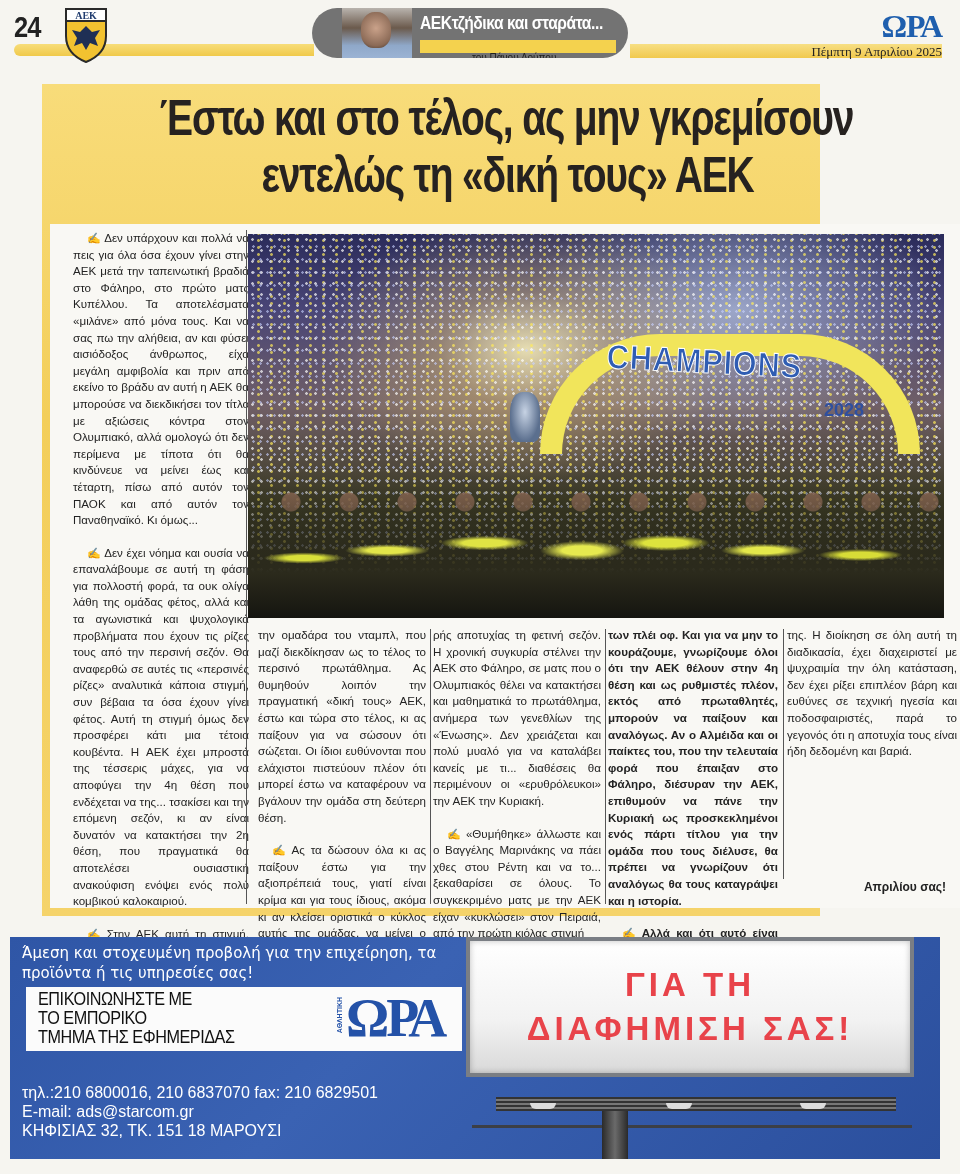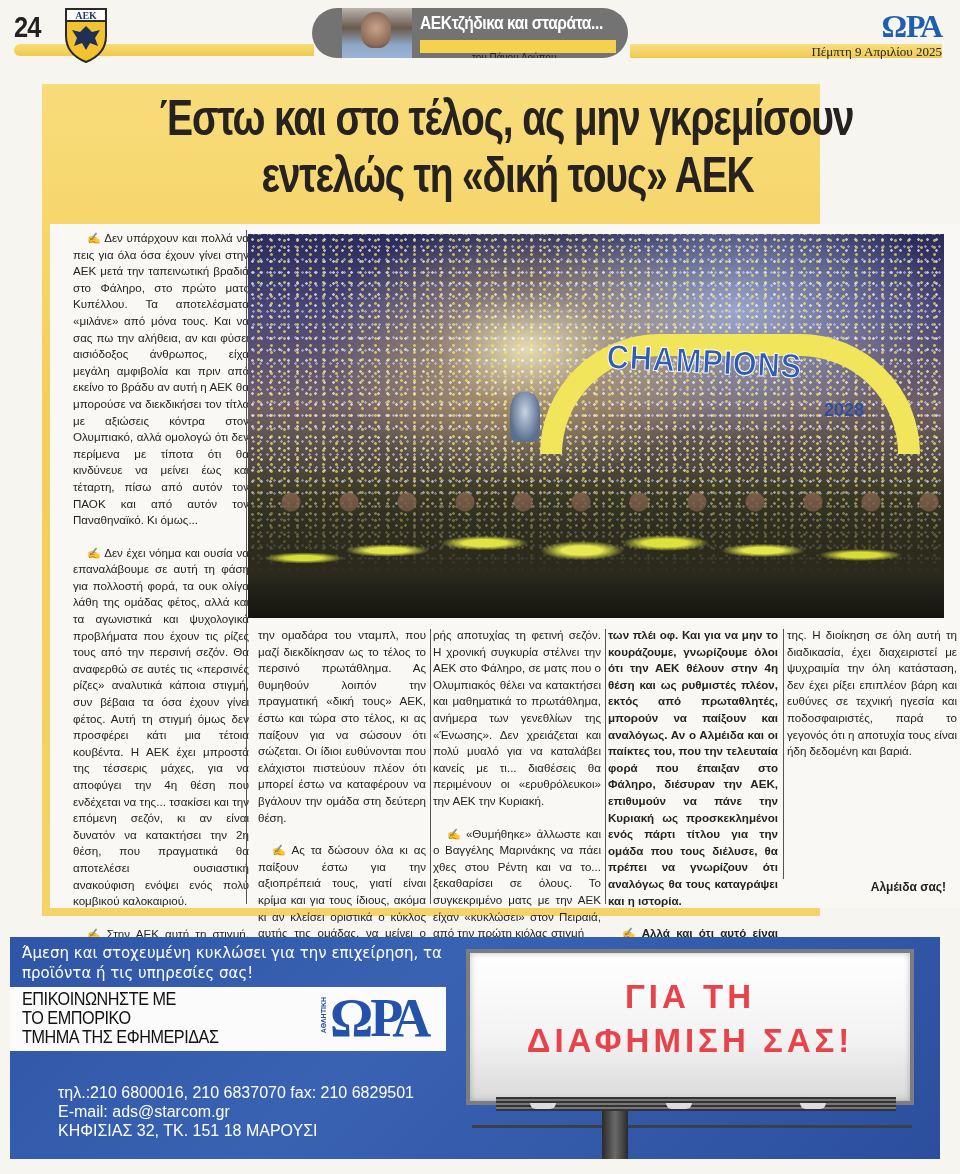--- a/index.html
+++ b/index.html
@@ -68,26 +68,26 @@
   .c5 { left: 737px; top: 403px; width: 170px; }
   .r1 { left: 196px; top: 6px; height: 674px; }
   .r2 { left: 380px; top: 405px; height: 275px; }
   .r3 { left: 555px; top: 405px; height: 275px; }
   .r4 { left: 733px; top: 405px; height: 250px; }
   .signoff { position: absolute; right: 18px; top: 656px; font: bold 12px "Liberation Sans", sans-serif; color: #222; }
 
   
   .ad { position: absolute; left: 10px; top: 937px; width: 930px; height: 222px; background: linear-gradient(135deg,#2f56a6 0%,#3a62b3 40%,#2b4f9d 100%); overflow: hidden; }
   .ad-tagline { position: absolute; left: 12px; top: 6px; width: 430px; font: 15px/20px "DejaVu Sans", sans-serif; color: #fff; }
-  .ad-contact-box { position: absolute; left: 0; top: 50px; width: 436px; height: 64px; background: #fbfbfb; }
+  .ad-contact-box { position: absolute; left: 16px; top: 50px; width: 436px; height: 64px; background: #fbfbfb; }
   .ad-contact { position: absolute; left: 12px; top: 3px; font: 18px/19px "Liberation Sans", sans-serif; color: #111; letter-spacing: -0.5px; transform: scaleX(0.9); transform-origin: left; }
   .ad-logo { position: absolute; left: 320px; top: 2px; font: bold 54px/58px "Liberation Serif", serif; color: #2452a8; letter-spacing: -3px; }
   .ad-logo-side { position: absolute; left: 310px; top: 10px; font: bold 7px "Liberation Sans", sans-serif; color: #2452a8; writing-mode: vertical-rl; transform: rotate(180deg); }
-  .ad-details { position: absolute; left: 12px; top: 146px; font: 16px/19px "Liberation Sans", sans-serif; color: #fff; white-space: nowrap; margin-left: 36px; }
-  .billboard { position: absolute; left: 456px; top: 12px; width: 448px; height: 156px; background: linear-gradient(180deg,#ffffff 0%,#f2f2f2 60%,#d9d9d9 100%); border: 4px solid #7a7e84; box-shadow: inset 0 0 6px rgba(0,0,0,0.25); }
+  .ad-details { position: absolute; left: 12px; top: 146px; font: 16px/19px "Liberation Sans", sans-serif; color: #fff; white-space: nowrap; }
+  .billboard { position: absolute; left: 456px; top: 0; width: 448px; height: 140px; background: linear-gradient(180deg,#ffffff 0%,#f2f2f2 60%,#d9d9d9 100%); border: 4px solid #7a7e84; box-shadow: inset 0 0 6px rgba(0,0,0,0.25); }
   .billboard-text { position: absolute; left: 0; top: 22px; width: 100%; text-align: center; font: bold 33px/44px "Liberation Sans", sans-serif; color: #e8434a; letter-spacing: 4px; }
   .billboard-rail { position: absolute; left: 486px; top: 160px; width: 400px; height: 14px; background: repeating-linear-gradient(180deg,#333 0 2px,#777 2px 4px); }
   .billboard-lamp { position: absolute; top: 166px; width: 26px; height: 6px; background: #ddd; border-radius: 0 0 10px 10px; }
   .billboard-walk { position: absolute; left: 462px; top: 188px; width: 440px; height: 3px; background: #3c3f46; }
   .billboard-pole { position: absolute; left: 592px; top: 174px; width: 26px; height: 48px; background: linear-gradient(90deg,#2a2a2a,#6a6a6a,#2a2a2a); }
 </style>
 </head>
 <body>
 
 <div class="hdr">
@@ -155,26 +155,26 @@
     <div class="col c4">
       <p style="text-indent:0"><span>των πλέι οφ. Και για να μην το κουράζουμε, γνωρίζουμε όλοι ότι την ΑΕΚ θέλουν στην 4η θέση και ως ρυθμιστές πλέον, εκτός από πρωταθλητές, μπορούν να παίξουν και αναλόγως. Αν ο Αλμέιδα και οι παίκτες του, που την τελευταία φορά που έπαιξαν στο Φάληρο, διέσυραν την ΑΕΚ, επιθυμούν να πάνε την Κυριακή ως προσκεκλημένοι ενός πάρτι τίτλου για την ομάδα που τους διέλυσε, θα πρέπει να γνωρίζουν ότι αναλόγως θα τους καταγράψει και η ιστορία.</span></p>
       <p><span class="pen">✍</span><span>Αλλά και ότι αυτό είναι μη ανεκτό για την ΑΕΚ, για την ιστορία της και για τον φίλαθλο κόσμο</span></p>
     </div>
     <div class="col-rule r4"></div>
 
     <div class="col c5">
       <p style="text-indent:0"><span>της. Η διοίκηση σε όλη αυτή τη διαδικασία, έχει διαχειριστεί με ψυχραιμία την όλη κατάσταση, δεν έχει ρίξει επιπλέον βάρη και ευθύνες σε τεχνική ηγεσία και ποδοσφαιριστές, παρά το γεγονός ότι η αποτυχία τους είναι ήδη δεδομένη και βαριά.</span></p>
     </div>
 
-    <div class="signoff">Αλμέιδα σας!</div>
+    <div class="signoff">Απριλίου σας!</div>
   </div>
 </div>
 
 <div class="ad">
-  <div class="ad-tagline">Άμεση και στοχευμένη κυκλώσει για την επιχείρηση, τα προϊόντα ή τις υπηρεσίες σας!</div>
+  <div class="ad-tagline">Άμεση και στοχευμένη προβολή για την επιχείρηση, τα προϊόντα ή τις υπηρεσίες σας!</div>
   <div class="ad-contact-box">
     <div class="ad-contact">
       <div>ΕΠΙΚΟΙΝΩΝΗΣΤΕ ΜΕ</div>
       <div>ΤΟ ΕΜΠΟΡΙΚΟ</div>
       <div>ΤΜΗΜΑ ΤΗΣ ΕΦΗΜΕΡΙΔΑΣ</div>
     </div>
     <div class="ad-logo-side">ΑΘΛΗΤΙΚΗ</div>
     <div class="ad-logo">ΩΡΑ</div>
   </div>
   <div class="ad-details">

